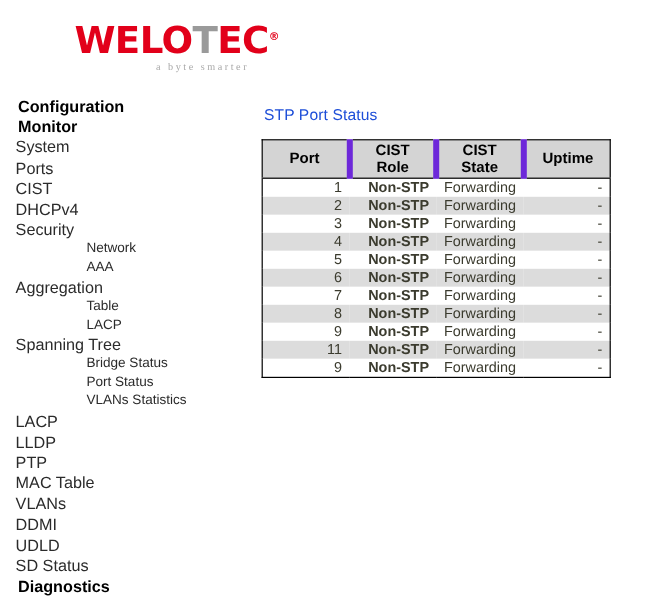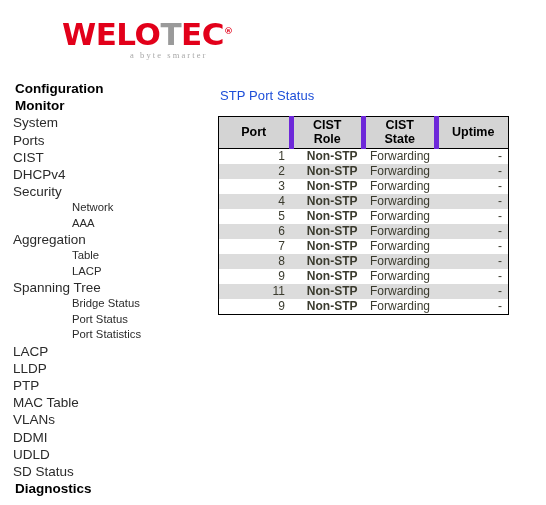--- a/index.html
+++ b/index.html
@@ -163,21 +163,21 @@
     <div class="nav-item nav-level-2">DHCPv4</div>
     <div class="nav-item nav-level-2">Security</div>
     <div class="nav-item nav-level-3">Network</div>
     <div class="nav-item nav-level-3">AAA</div>
     <div class="nav-item nav-level-2">Aggregation</div>
     <div class="nav-item nav-level-3">Table</div>
     <div class="nav-item nav-level-3">LACP</div>
     <div class="nav-item nav-level-2">Spanning Tree</div>
     <div class="nav-item nav-level-3">Bridge Status</div>
     <div class="nav-item nav-level-3">Port Status</div>
-    <div class="nav-item nav-level-3">Port Statistics</div>
+    <div class="nav-item nav-level-3">VLANs Statistics</div>
     <div class="nav-item nav-level-2">LACP</div>
     <div class="nav-item nav-level-2">LLDP</div>
     <div class="nav-item nav-level-2">PTP</div>
     <div class="nav-item nav-level-2">MAC Table</div>
     <div class="nav-item nav-level-2">VLANs</div>
     <div class="nav-item nav-level-2">DDMI</div>
     <div class="nav-item nav-level-2">UDLD</div>
     <div class="nav-item nav-level-2">SD Status</div>
     <div class="nav-item nav-level-1">Diagnostics</div>
   </nav>

